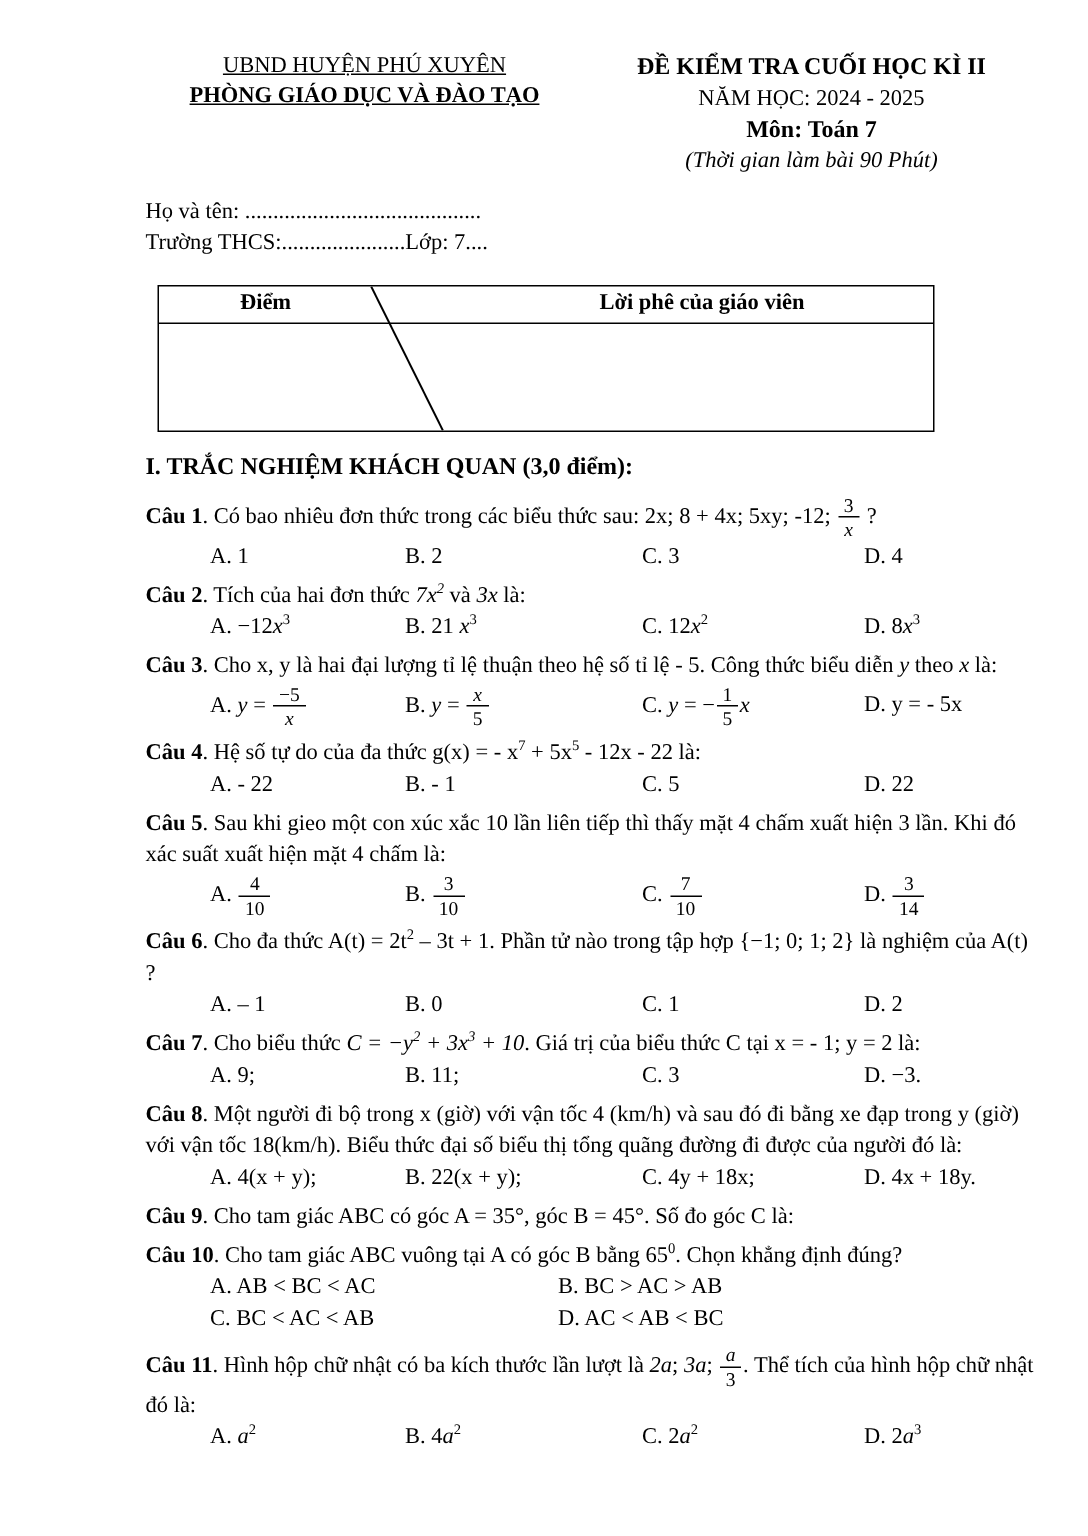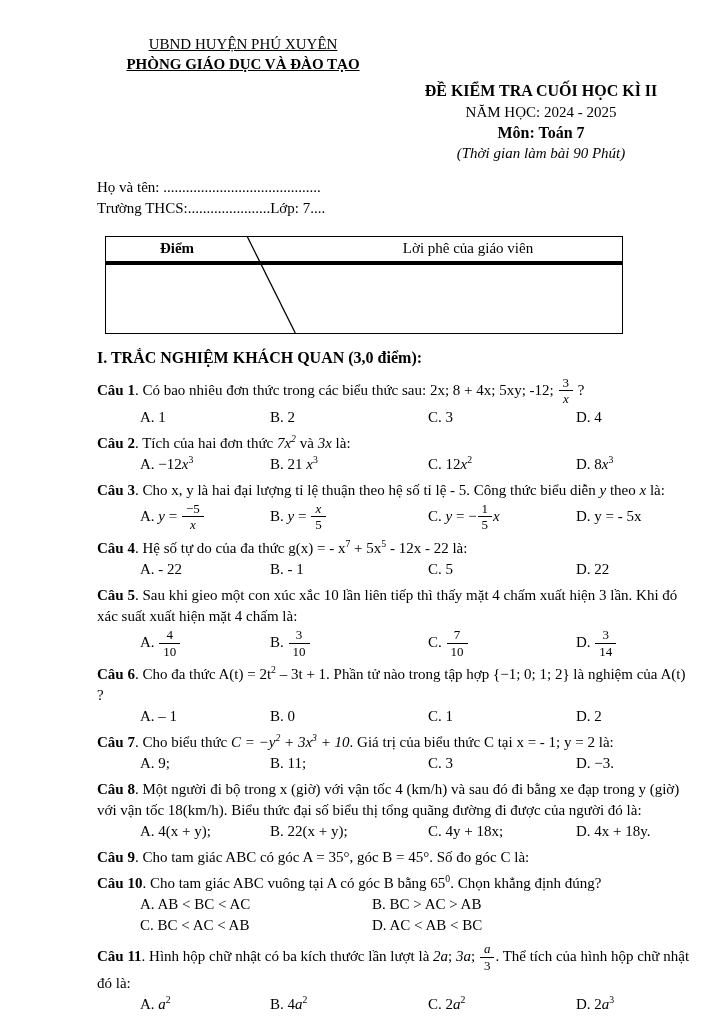--- a/index.html
+++ b/index.html
@@ -8,41 +8,41 @@
     width:725px; height:1024px; overflow:hidden;
     color:#000;
     font-family:"Liberation Serif","DejaVu Serif",serif;
     font-size:15px; line-height:1.4;
   }
   .page { padding:34px 32px 0 97px; }
 
   
   .header { display:flex; }
   .h-left  { width:292px; text-align:center; }
-  .h-right { flex:1; text-align:center;margin-top:46px; }
+  .h-right { flex:1; text-align:center; }
   .h-line  { line-height:1.35; }
   .u { text-decoration:underline; }
   .b { font-weight:bold; }
   .i { font-style:italic; }
   .fs16 { font-size:16px; }
 
   
   .student { margin-top:13px; }
   .student div { line-height:1.45; }
 
   
   .grade-box {
     position:relative; margin:16px 0 0 8px;
     width:518px; height:98px;
     border:1.4px solid #000;
   }
   .gb-diag { position:absolute; left:0; top:0; width:100%; height:100%; }
-  .gb-header { display:flex; border-bottom:4px solid #000000; padding:1px 0 2px 0; }
+  .gb-header { display:flex; border-bottom:1px solid #000000; padding:1px 0 2px 0; }
   .gb-score   { width:142px; text-align:center; font-weight:bold; }
-  .gb-comment { flex:1; text-align:center; font-weight:normal; padding-left:66px; }
+  .gb-comment { flex:1; text-align:center; font-weight:bold; padding-left:66px; }
 
   
   .section-title { margin-top:13px; font-weight:bold; font-size:16px; }
   .questions { margin-top:2px; }
   .question { margin-top:5px; }
   .q-text { text-align:left; }
   .q-label { font-weight:bold; }
 
   .options { padding-left:43px; display:grid; }
   .options.spread { grid-template-columns:130px 158px 148px 1fr; align-items:center; }

